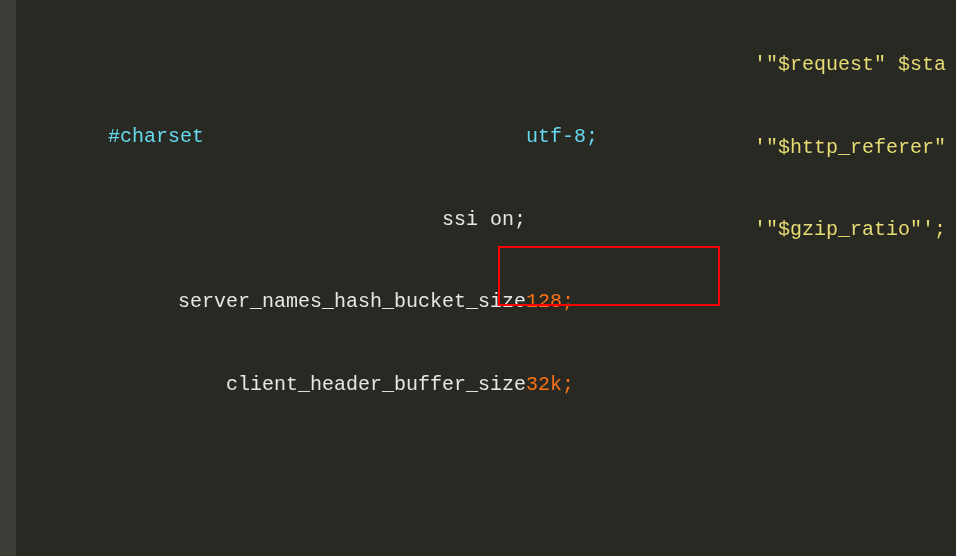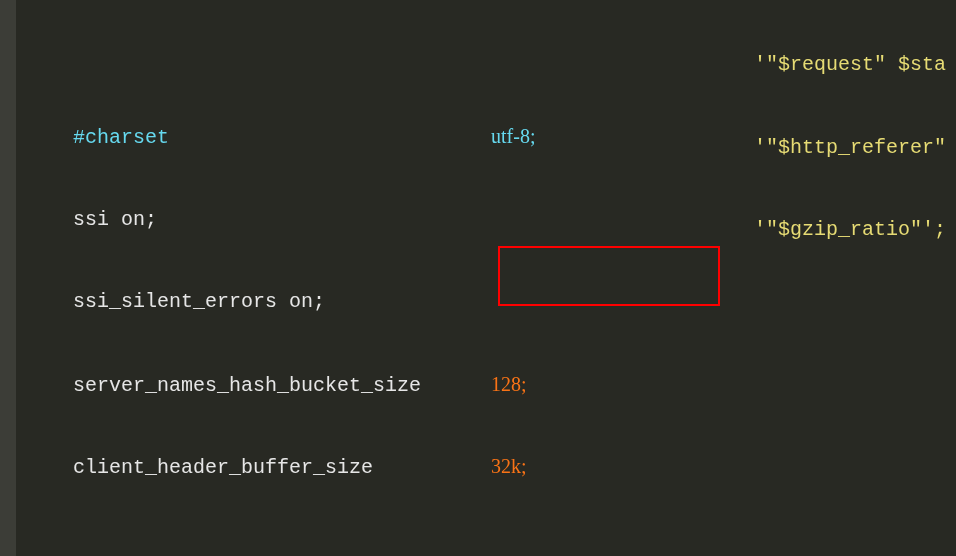--- a/index.html
+++ b/index.html
@@ -26,34 +26,34 @@
       position: relative;
     }
     .top-partial {
       position: absolute;
       top: -4px;
       right: 10px;
       text-align: left;
       white-space: pre;
     }
     .keyword { color: #66d9ef; }
-    .directive { color: #e6e6e6; }
+    .directive { color: #e6e6e6; text-align: right; }
     .value { color: #f97316; }
     .top-partial .str { color: #e6db74; }
     .line {
       display: block;
       height: 27.5px;
     }
     .col1 {
       display: inline-block;
       width: 418px;
+      margin-left: 35px;
     }
     .col2 {
       display: inline-block;
-      font-family: Liberation Serif, serif;
     }
     .highlight-box {
       position: absolute;
       border: 2px solid #ff0000;
       pointer-events: none;
     }
     .scrollbar-left {
       position: absolute;
       left: 0;
       top: 0;
@@ -69,21 +69,20 @@
 
 <div class="top-partial">
   <div class="str">'"$request" $sta</div>
   <div class="str">'"$http_referer"</div>
   <div class="str">'"$gzip_ratio"';</div>
 </div>
 
 <div class="code-area">
   <span class="line"><span class="col1 keyword">#charset</span><span class="col2 keyword">utf-8;</span></span>
   <span class="line"><span class="col1 directive">ssi on;</span></span>
-  <span class="line"><span class="col1 directive">ssi_silent_errors on;</span></span>
   <span class="line"><span class="col1 directive">server_names_hash_bucket_size</span><span class="col2 value">128;</span></span>
   <span class="line"><span class="col1 directive">client_header_buffer_size</span><span class="col2 value">32k;</span></span>
   
   
   
   
   
   
   
   

